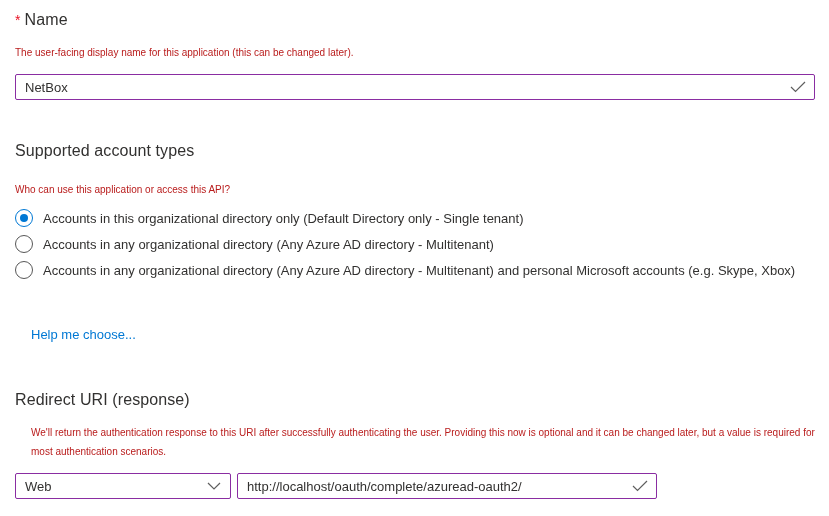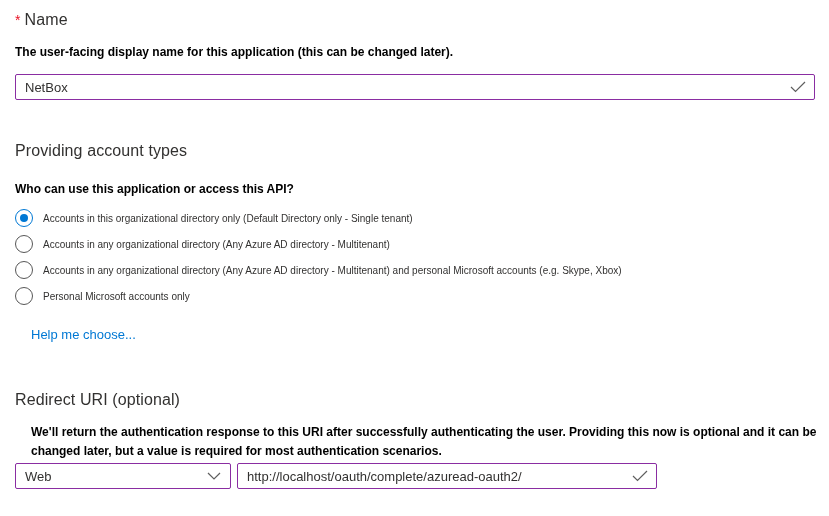--- a/index.html
+++ b/index.html
@@ -30,24 +30,23 @@
     font-weight: 400;
     color: #323130;
     letter-spacing: 0.1px;
   }
   .required-marker {
     color: #e81123;
     margin-right: 4px;
     font-size: 14px;
   }
   .body-text {
-    font-size: 12px;
-    color: #000000;
+    font-size: 10px;
+    color: #b91c1c;
     line-height: 19px;
-    font-weight: bold;
   }
 
   
   .name-title { position: absolute; top: 11px; left: 0; }
   .name-desc  { position: absolute; top: 43px; left: 0; }
   .name-input-wrap {
     position: absolute;
     top: 74px; left: 0;
     width: 800px; height: 26px;
   }
@@ -97,21 +96,21 @@
   .radio-row.selected .radio-circle::after {
     content: "";
     position: absolute;
     left: 50%; top: 50%;
     transform: translate(-50%, -50%);
     width: 8px; height: 8px;
     border-radius: 50%;
     background: #0078d4;
   }
   .radio-label {
-    font-size: 10px;
+    font-size: 13px;
     color: #323130;
     white-space: nowrap;
   }
 
   .help-link {
     position: absolute;
     top: 327px; left: 16px;
     font-size: 13px;
     color: #0078d4;
     text-decoration: none;
@@ -120,21 +119,21 @@
 
   
   .redirect-title { position: absolute; top: 391px; left: 0; }
   .redirect-desc  {
     position: absolute;
     top: 423px; left: 16px;
     width: 800px;
   }
   .redirect-row {
     position: absolute;
-    top: 463px; left: 0;
+    top: 473px; left: 0;
     width: 800px; height: 26px;
     display: flex;
   }
   .platform-select {
     position: relative;
     width: 216px; height: 26px;
     border: 1.5px solid #8a2da2;
     border-radius: 2px;
     background: #ffffff;
     font-size: 13px;
@@ -168,45 +167,41 @@
     </div>
     <div class="body-text name-desc">The user-facing display name for this application (this can be changed later).</div>
 
     <div class="name-input-wrap">
       <input class="textbox" type="text" value="NetBox" style="">
       <svg class="input-check" viewBox="0 0 16 12">
         <polyline points="1,6 5.5,10.5 15,1" fill="none" stroke="#5f5f5f" stroke-width="1.2"></polyline>
       </svg>
     </div>
 
-    <div class="section-title sat-title">Providing account types</div>
+    <div class="section-title sat-title">Supported account types</div>
     <div class="body-text sat-question">Who can use this application or access this API?</div>
 
     <div class="radio-group">
       <div class="radio-row selected">
         <span class="radio-circle"></span>
         <span class="radio-label">Accounts in this organizational directory only (Default Directory only - Single tenant)</span>
       </div>
       <div class="radio-row">
         <span class="radio-circle"></span>
         <span class="radio-label">Accounts in any organizational directory (Any Azure AD directory - Multitenant)</span>
       </div>
       <div class="radio-row">
         <span class="radio-circle"></span>
         <span class="radio-label">Accounts in any organizational directory (Any Azure AD directory - Multitenant) and personal Microsoft accounts (e.g. Skype, Xbox)</span>
       </div>
-      <div class="radio-row">
-        <span class="radio-circle"></span>
-        <span class="radio-label">Personal Microsoft accounts only</span>
-      </div>
     </div>
 
     <a class="help-link">Help me choose...</a>
 
-    <div class="section-title redirect-title">Redirect URI (optional)</div>
+    <div class="section-title redirect-title">Redirect URI (response)</div>
     <div class="body-text redirect-desc">We'll return the authentication response to this URI after successfully authenticating the user. Providing this now is optional and it can be changed later, but a value is required for most authentication scenarios.</div>
 
     <div class="redirect-row">
       <div class="platform-select">
         <span>Web</span>
         <svg class="select-chevron" viewBox="0 0 14 8">
           <polyline points="1,1 7,7 13,1" fill="none" stroke="#5f5f5f" stroke-width="1.2"></polyline>
         </svg>
       </div>
       <div class="uri-input-wrap">

